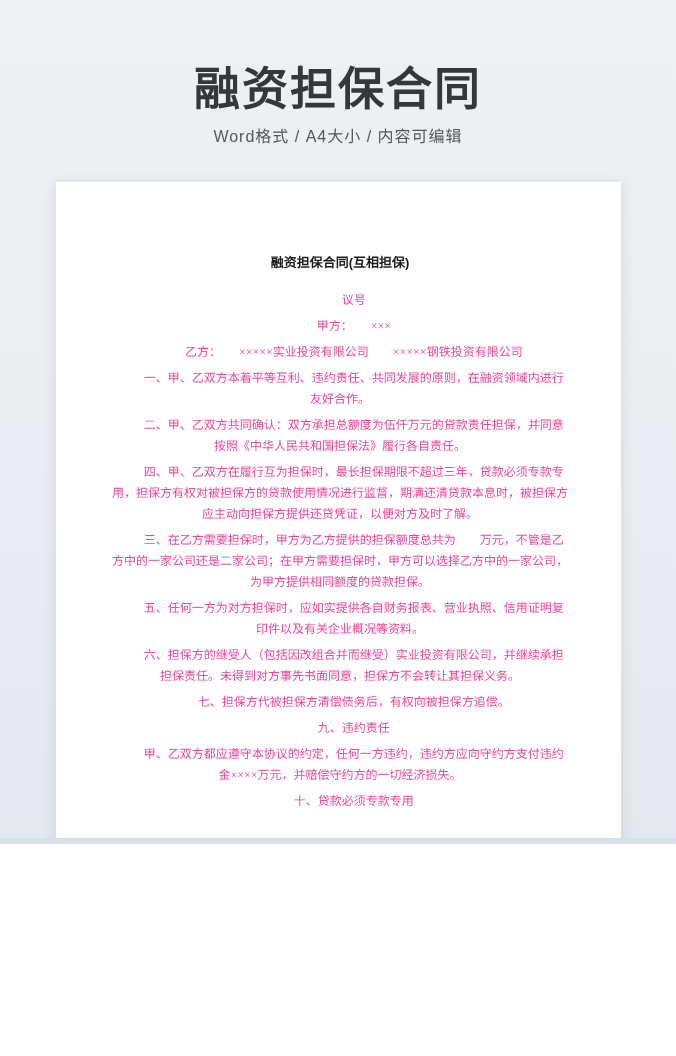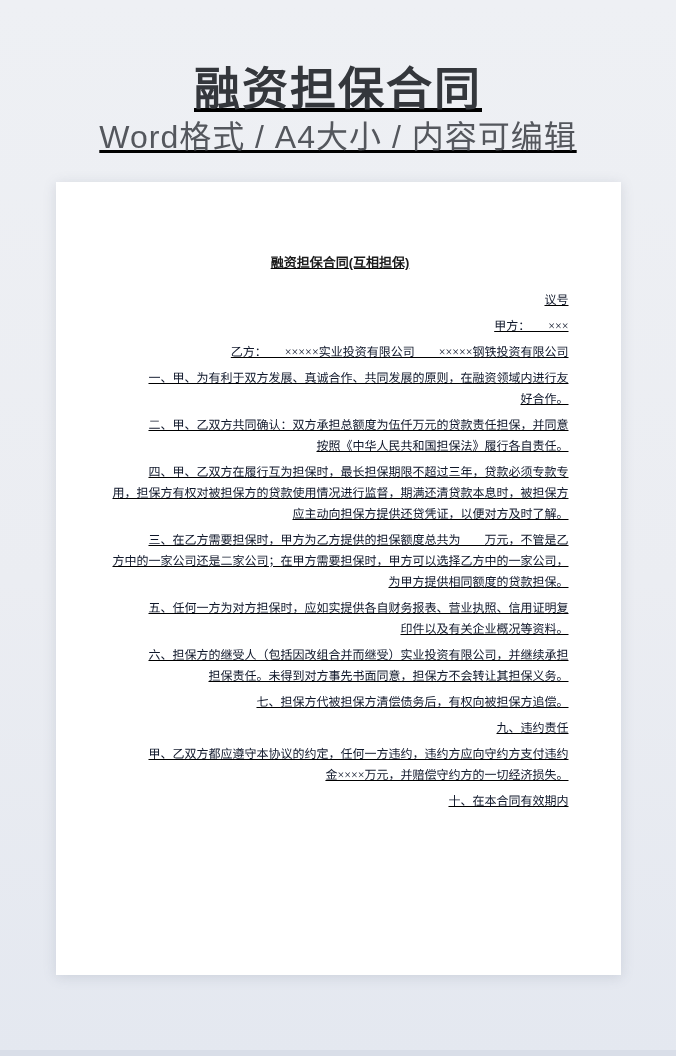--- a/index.html
+++ b/index.html
@@ -8,41 +8,40 @@
     padding: 0;
   }
   body {
     width: 676px;
     height: 1056px;
     font-family: "Liberation Sans", "DejaVu Sans", sans-serif;
   }
   .stage {
     position: relative;
     width: 676px;
-    height: 1056px;
+    height: 844px;
     overflow: hidden;
     background: linear-gradient(180deg, #eef0f4 0%, #ebedf2 55%, #e4e8f0 100%);
-    text-decoration: underline;
   }
   .tpl-header {
     text-align: center;
     padding-top: 64px;
   }
   .tpl-title {
     margin: 0;
     font-family: "Liberation Sans", "DejaVu Sans", sans-serif;
     font-weight: 800;
     font-size: 46px;
     line-height: 50px;
     letter-spacing: 2px;
     color: #34373c;
   }
   .tpl-subtitle {
     margin: 9px 0 0 0;
-    font-size: 32px;
+    font-size: 16px;
     line-height: 28px;
     letter-spacing: 1px;
     color: #54575d;
     font-weight: 400;
   }
   .doc-page {
     box-sizing: border-box;
     width: 565px;
     height: 793px;
     margin: 31px auto 16px auto;
@@ -58,23 +57,23 @@
     font-size: 13px;
     line-height: 18px;
     text-align: center;
     color: #1c1c1c;
   }
   .doc-body p {
     margin: 0 0 5px 0;
     font-family: "Liberation Serif", "DejaVu Serif", serif;
     font-size: 12px;
     line-height: 21px;
-    color: #0f172a;
+    color: #ec4899;
     text-indent: 2.3em;
-    text-align: right;
+    text-align: center;
   }
   .footer-strip {
     position: absolute;
     left: 0;
     bottom: 0;
     width: 100%;
     height: 6px;
     background: #d9dee8;
   }
 </style>
@@ -87,28 +86,28 @@
     <h1 class="tpl-title">融资担保合同</h1>
     <p class="tpl-subtitle">Word格式 / A4大小 / 内容可编辑</p>
   </header>
 
   <div class="doc-page">
     <h2 class="doc-title">融资担保合同(互相担保)</h2>
     <div class="doc-body">
         <p>议号</p>
         <p>甲方：　　×××</p>
         <p>乙方：　　×××××实业投资有限公司　　×××××钢铁投资有限公司</p>
-        <p>一、甲、为有利于双方发展、真诚合作、共同发展的原则，在融资领域内进行友好合作。</p>
+        <p>一、甲、乙双方本着平等互利、违约责任、共同发展的原则，在融资领域内进行友好合作。</p>
         <p>二、甲、乙双方共同确认：双方承担总额度为伍仟万元的贷款责任担保，并同意按照《中华人民共和国担保法》履行各自责任。</p>
         <p>四、甲、乙双方在履行互为担保时，最长担保期限不超过三年，贷款必须专款专用，担保方有权对被担保方的贷款使用情况进行监督，期满还清贷款本息时，被担保方应主动向担保方提供还贷凭证，以便对方及时了解。</p>
         <p>三、在乙方需要担保时，甲方为乙方提供的担保额度总共为　　万元，不管是乙方中的一家公司还是二家公司；在甲方需要担保时，甲方可以选择乙方中的一家公司，为甲方提供相同额度的贷款担保。</p>
         <p>五、任何一方为对方担保时，应如实提供各自财务报表、营业执照、信用证明复印件以及有关企业概况等资料。</p>
         <p>六、担保方的继受人（包括因改组合并而继受）实业投资有限公司，并继续承担担保责任。未得到对方事先书面同意，担保方不会转让其担保义务。</p>
         <p>七、担保方代被担保方清偿债务后，有权向被担保方追偿。</p>
         <p>九、违约责任</p>
         <p>甲、乙双方都应遵守本协议的约定，任何一方违约，违约方应向守约方支付违约金××××万元，并赔偿守约方的一切经济损失。</p>
-        <p>十、在本合同有效期内</p>
+        <p>十、贷款必须专款专用</p>
       </div>
   </div>
 
   <div class="footer-strip"></div>
 
 </div>
 
 </body></html>

